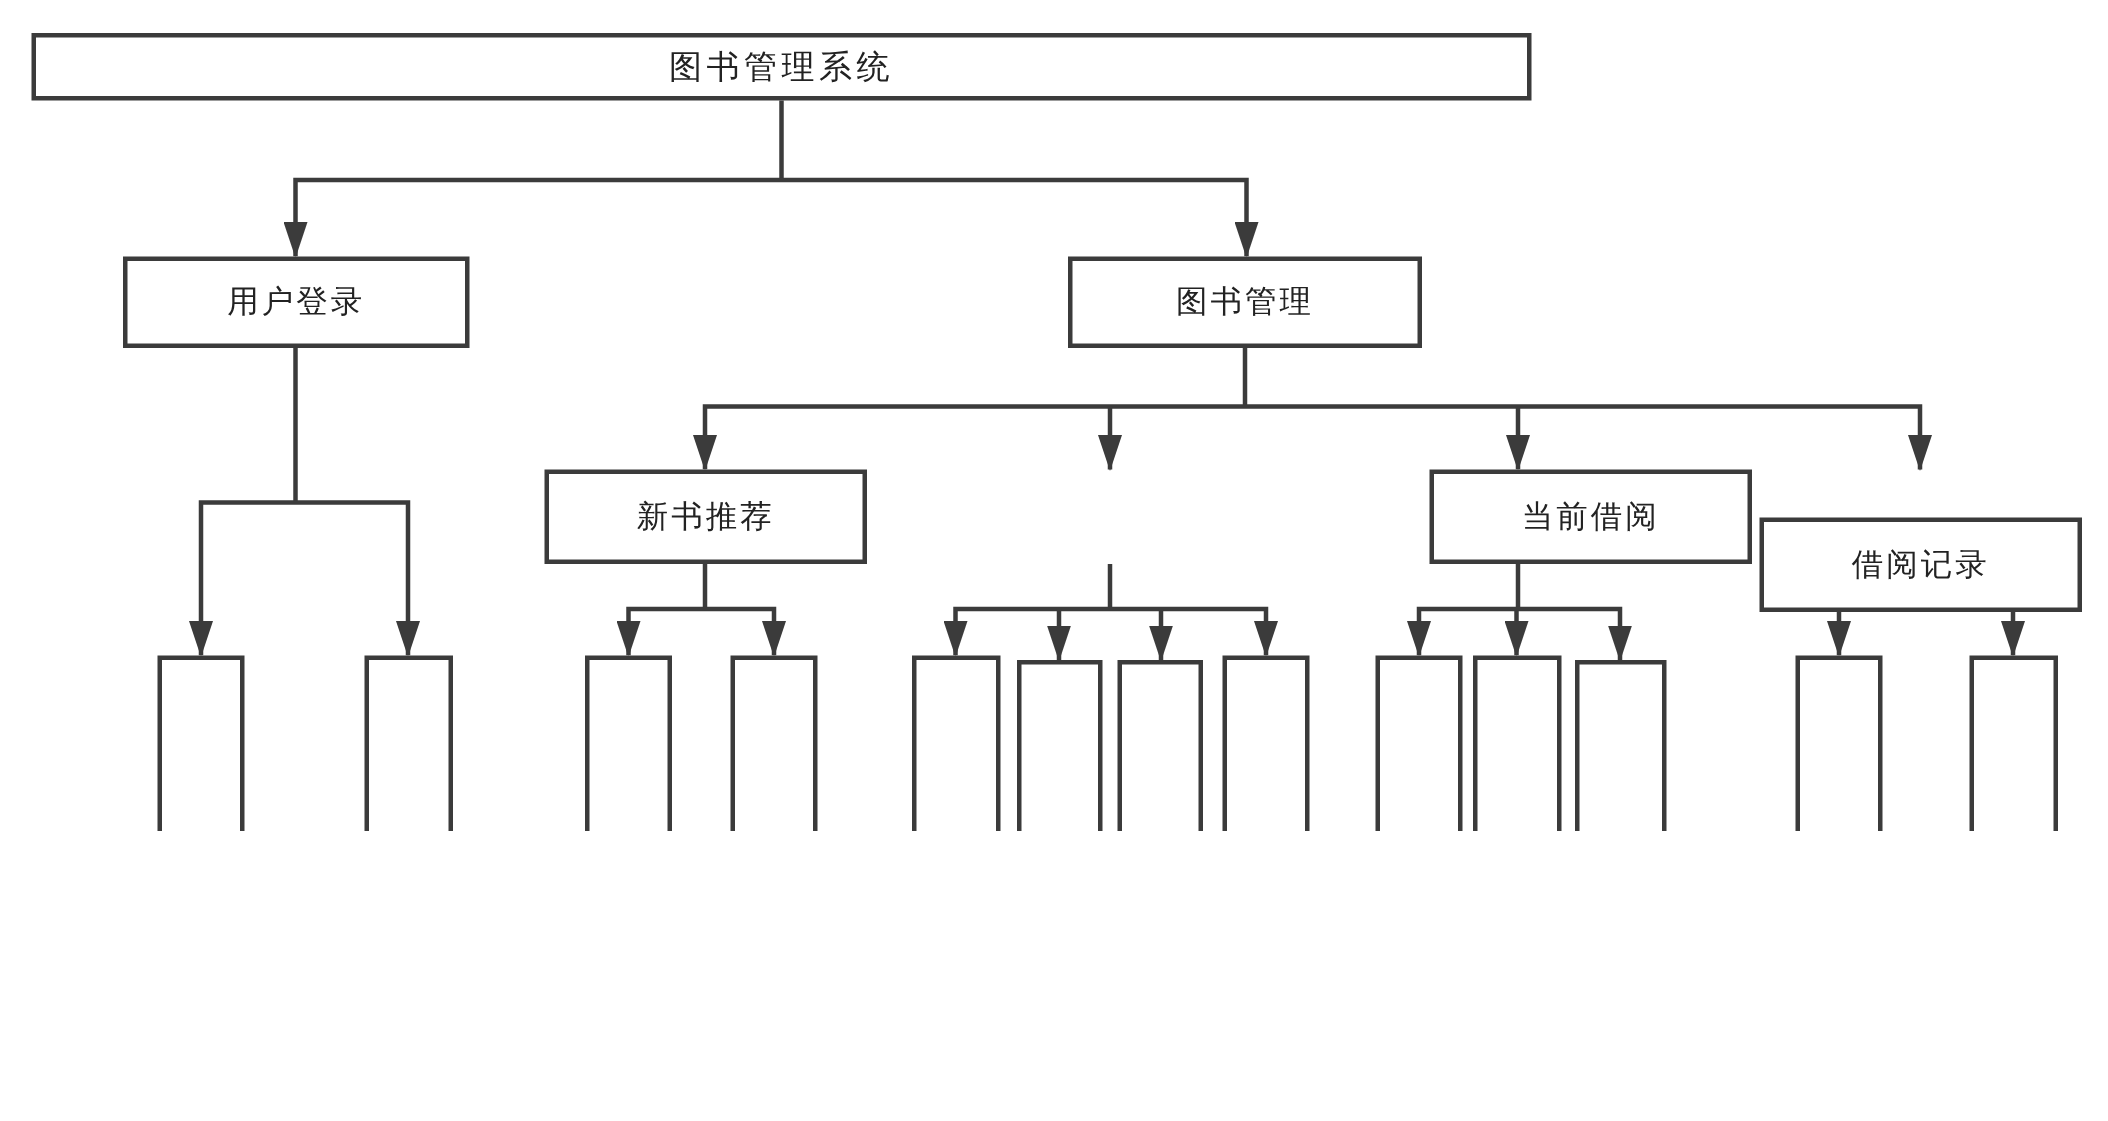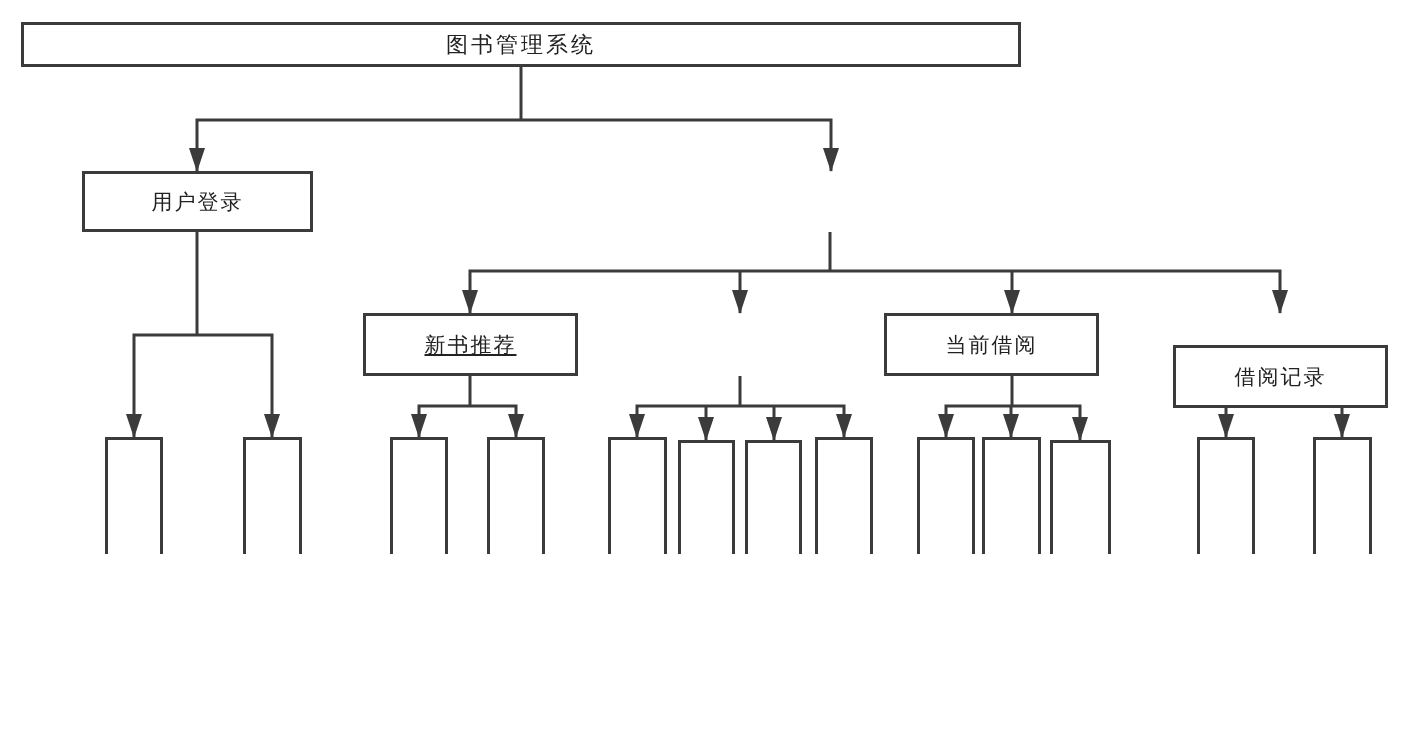--- a/index.html
+++ b/index.html
@@ -85,23 +85,24 @@
     <path d="M946,437 V406 H1080 V440" marker-start="url(#arw)" marker-end="url(#arw)"></path>
     <path d="M1011,406 V437" marker-end="url(#arw)"></path>
 
     <path d="M1280,376 V406"></path>
     <path d="M1226,437 V406 H1342 V437" marker-start="url(#arw)" marker-end="url(#arw)"></path>
   </svg>
 
   <div class="node root" style="left:21px;top:22px;width:1000px;height:45px;">图书管理系统</div>
 
   <div class="node" style="left:82px;top:171px;width:231px;height:61px;">用户登录</div>
+  <div class="node" style="left:712px;top:171px;width:236px;height:61px;">图书管理</div>
 
-  <div class="node" style="left:363px;top:313px;width:215px;height:63px;text-decoration:underline;">新书推荐</div>
-  <div class="node" style="left:884px;top:313px;width:215px;height:63px;">当前借阅</div>
+  <div class="node" style="left:363px;top:313px;width:215px;height:63px;">新书推荐</div>
+  <div class="node" style="left:953px;top:313px;width:215px;height:63px;">当前借阅</div>
   <div class="node" style="left:1173px;top:313px;width:215px;height:63px;margin-top:32px;">借阅记录</div>
 
   <div class="node vert" style="left:105px;top:437px;width:58px;height:296px;">用户登录</div>
   <div class="node vert" style="left:243px;top:437px;width:59px;height:296px;">注销登录</div>
 
   <div class="node vert" style="left:390px;top:437px;width:58px;height:296px;">查询图书</div>
   <div class="node vert" style="left:487px;top:437px;width:58px;height:296px;">借阅图书</div>
 
   <div class="node vert" style="left:608px;top:437px;width:59px;height:296px;">查询图书</div>
   <div class="node vert" style="left:678px;top:440px;width:57px;height:298px;">新增图书（管理员）</div>

